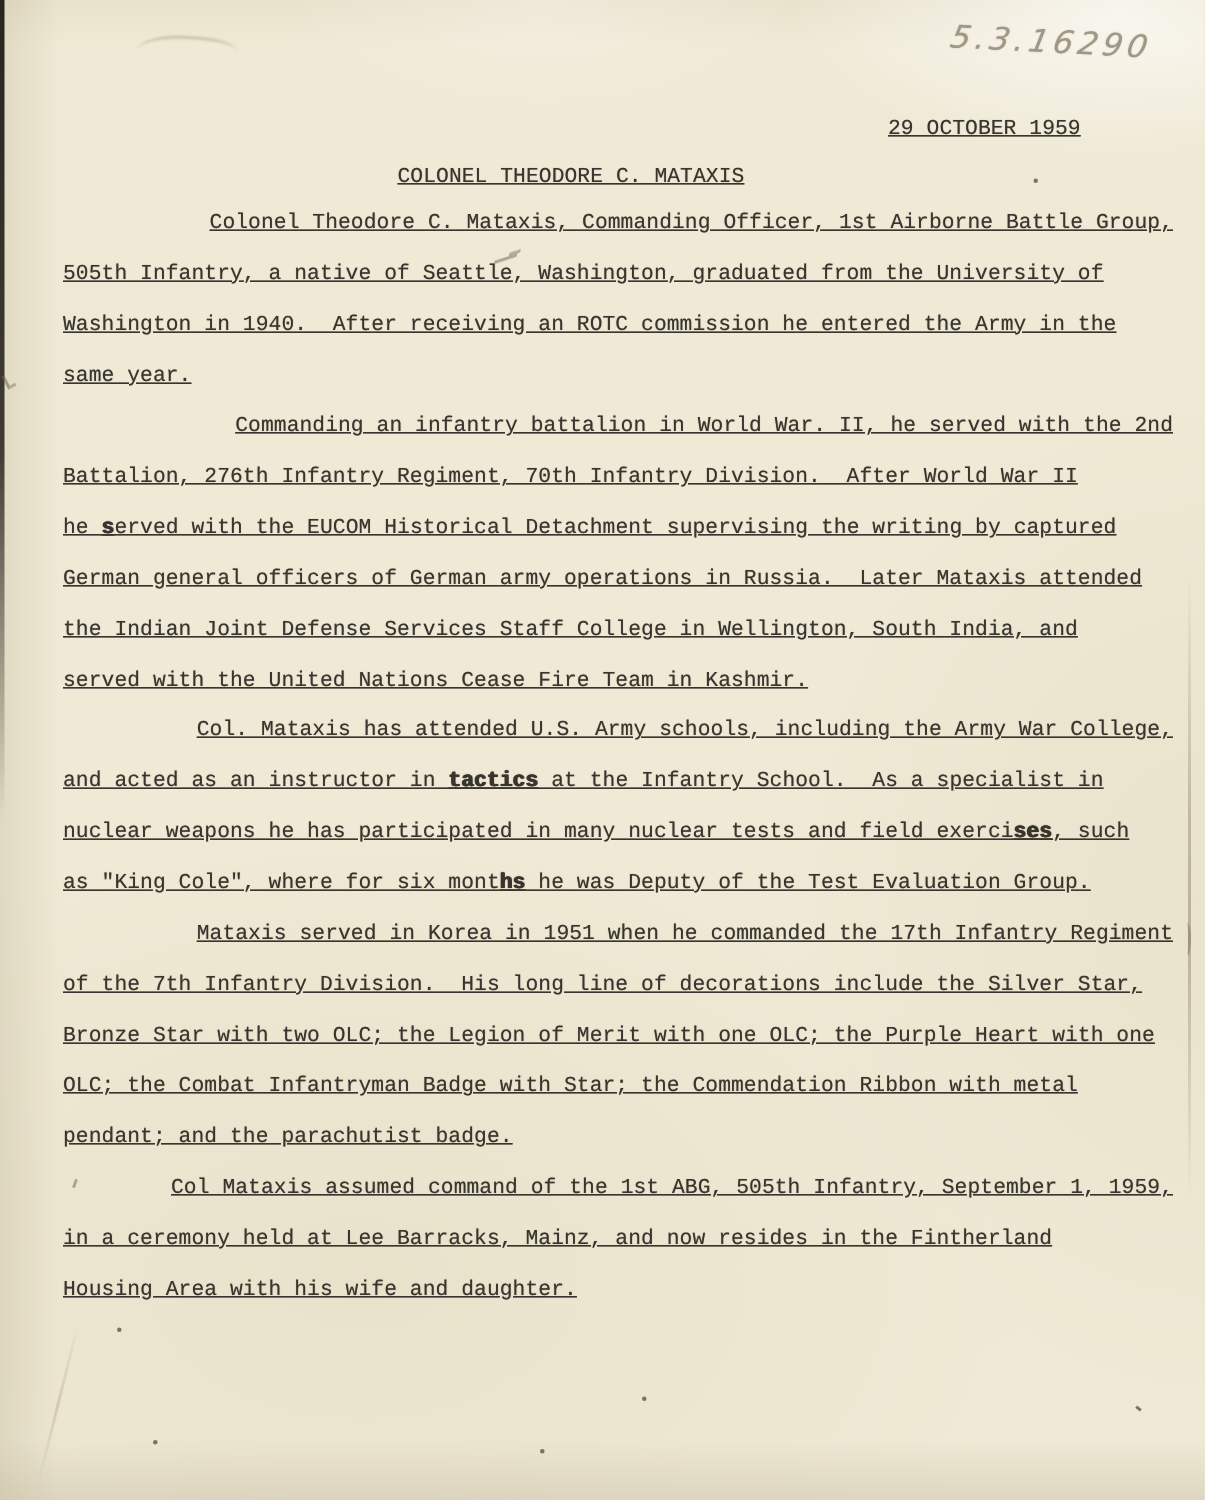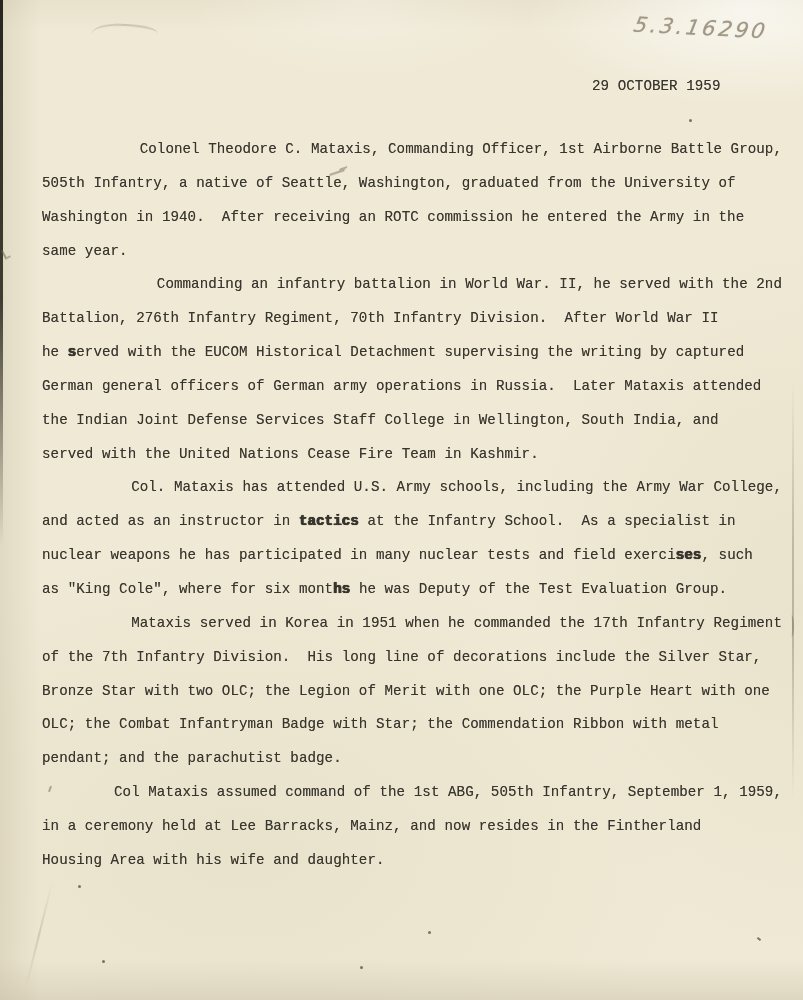--- a/index.html
+++ b/index.html
@@ -56,20 +56,21 @@
     transform: rotate(3deg) skewX(-8deg);
     text-shadow: 0 0 1px rgba(160,151,132,0.6);
   }
   
   .typed {
     color: var(--ink);
     font-size: 14.2px;
     letter-spacing: 0.05px;
     text-shadow: 0 0 0.6px rgba(56,53,46,0.55);
     white-space: pre;
+    text-decoration: underline;
   }
   .doc-date  { position: absolute; left: 592px; top: 79px;  line-height: 1; }
   .doc-title { position: absolute; left: 265px; top: 111px; line-height: 1; }
   .doc-body  { position: absolute; left: 42px;  top: 133px; width: 740px; }
   .doc-body .line { height: 33.85px; line-height: 33.85px; }
   .doc-body .line.indent { padding-left: 39px; text-align: right; }
   .overstrike {
     font-weight: bold;
     text-shadow: 0.5px 0 0 currentColor, -0.4px 0 0 currentColor, 0 0 1px rgba(56,53,46,0.7);
   }
@@ -116,20 +117,21 @@
 </style>
 </head>
 <body>
 
 <div class="scan-page">
 
   <span class="handwritten">5.3.16290</span>
 
   <div class="typed doc-date">29 OCTOBER 1959</div>
 
+  <div class="typed doc-title">COLONEL THEODORE C. MATAXIS</div>
 
   <div class="typed doc-body"><div class="line indent"><span>Colonel Theodore C. Mataxis, Commanding Officer, 1st Airborne Battle Group,</span></div><div class="line"><span>505th Infantry, a native of Seattle, Washington, graduated from the University of</span></div><div class="line"><span>Washington in 1940.  After receiving an ROTC commission he entered the Army in the</span></div><div class="line"><span>same year.</span></div><div class="line indent"><span>Commanding an infantry battalion in World War. II, he served with the 2nd</span></div><div class="line"><span>Battalion, 276th Infantry Regiment, 70th Infantry Division.  After World War II</span></div><div class="line"><span>he </span><span class="overstrike">s</span><span>erved with the EUCOM Historical Detachment supervising the writing by captured</span></div><div class="line"><span>German general officers of German army operations in Russia.  Later Mataxis attended</span></div><div class="line"><span>the Indian Joint Defense Services Staff College in Wellington, South India, and</span></div><div class="line"><span>served with the United Nations Cease Fire Team in Kashmir.</span></div><div class="line indent"><span>Col. Mataxis has attended U.S. Army schools, including the Army War College,</span></div><div class="line"><span>and acted as an instructor in </span><span class="overstrike">tactics</span><span> at the Infantry School.  As a specialist in</span></div><div class="line"><span>nuclear weapons he has participated in many nuclear tests and field exerci</span><span class="overstrike">ses</span><span>, such</span></div><div class="line"><span>as "King Cole", where for six mont</span><span class="overstrike">hs</span><span> he was Deputy of the Test Evaluation Group.</span></div><div class="line indent"><span>Mataxis served in Korea in 1951 when he commanded the 17th Infantry Regiment</span></div><div class="line"><span>of the 7th Infantry Division.  His long line of decorations include the Silver Star,</span></div><div class="line"><span>Bronze Star with two OLC; the Legion of Merit with one OLC; the Purple Heart with one</span></div><div class="line"><span>OLC; the Combat Infantryman Badge with Star; the Commendation Ribbon with metal</span></div><div class="line"><span>pendant; and the parachutist badge.</span></div><div class="line indent"><span>Col Mataxis assumed command of the 1st ABG, 505th Infantry, September 1, 1959,</span></div><div class="line"><span>in a ceremony held at Lee Barracks, Mainz, and now resides in the Fintherland</span></div><div class="line"><span>Housing Area with his wife and daughter.</span></div></div>
 
   <div class="edge-left"></div>
   <div class="edge-right"></div>
   <div class="edge-right-nick"></div>
   <div class="smudge-top"></div>
   <div class="pencil-mark-mid"></div>
   <div class="pencil-tick-left"></div>
   <div class="pencil-apostrophe"></div>

